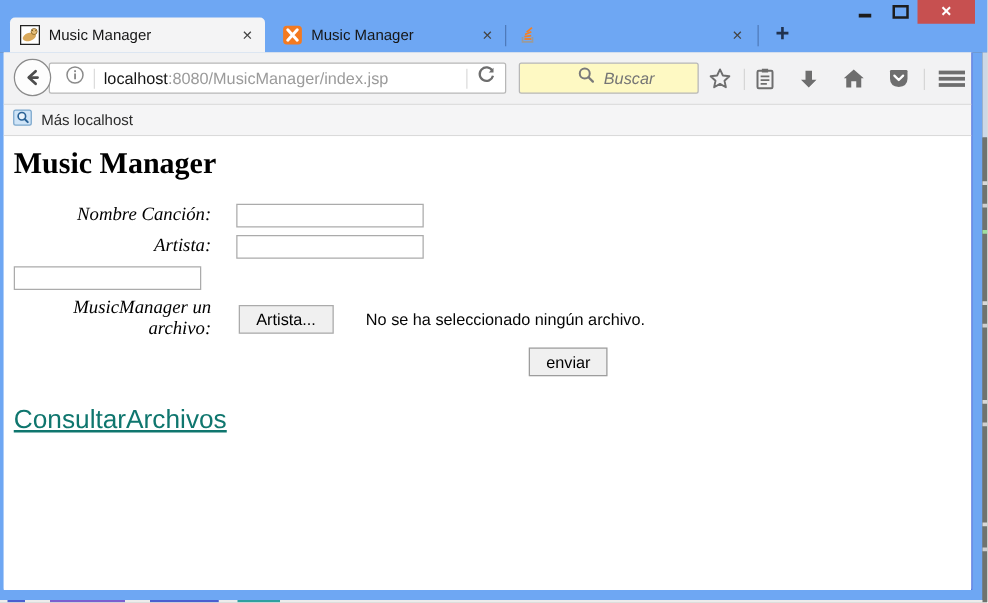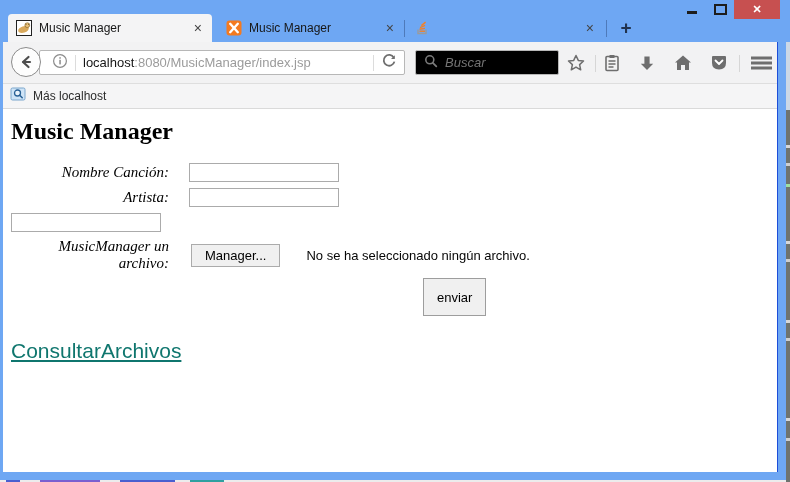--- a/index.html
+++ b/index.html
@@ -30,40 +30,40 @@
   
   .navbar{position:relative;width:100%;height:42px;background:#f2f2f3;border-bottom:1px solid #dedede;box-sizing:border-box;}
   .back-btn{position:absolute;left:8px;top:5px;width:30px;height:30px;border-radius:50%;background:#fdfdfd;border:1px solid #8b8b8b;box-sizing:border-box;display:flex;align-items:center;justify-content:center;z-index:2;}
   .urlbar{position:absolute;left:36px;top:8px;width:366px;height:25px;background:#fff;border:1px solid #b7b7b7;border-radius:2px;box-sizing:border-box;display:flex;align-items:center;z-index:1;}
   .urlbar .lead{margin-left:12px;}
   .vsep{width:1px;height:16px;background:#dcdcdc;margin:0 7px;}
   .url-text{font-size:13px;white-space:nowrap;overflow:hidden;}
   .url-host{color:#151515;}
   .url-path{color:#9b9b9b;}
   .url-spacer{flex:1;}
-  .searchbox{position:absolute;left:412px;top:8px;width:144px;height:25px;background:#000000;border:1px solid #b7b7b7;border-radius:2px;box-sizing:border-box;display:flex;align-items:center;}
+  .searchbox{position:absolute;left:412px;top:8px;width:144px;height:25px;background:#fef9c3;border:1px solid #b7b7b7;border-radius:2px;box-sizing:border-box;display:flex;align-items:center;padding-left:38px;}
   .searchbox input{border:none;outline:none;background:transparent;font-family:"Liberation Sans",sans-serif;font-style:italic;font-size:13px;color:#8a8a8a;width:100px;margin-left:5px;}
   .nav-ic{position:absolute;top:11px;width:20px;height:20px;}
   .nav-sep{position:absolute;top:13px;width:1px;height:17px;background:#d6d6d6;}
 
   
   .bookmarksbar{position:relative;width:100%;height:25px;background:#f5f5f6;border-bottom:1px solid #dadada;box-sizing:border-box;display:flex;align-items:center;padding-left:7px;}
   .bm-label{font-size:12px;color:#2b2b2b;margin-left:7px;}
 
   
   .content{position:relative;width:100%;height:362px;background:#fff;padding-left:8px;box-sizing:border-box;font-family:"Liberation Serif",serif;}
   .page-title{font-family:"Liberation Serif",serif;font-weight:bold;font-size:24px;color:#000;margin:0;padding-top:9px;}
   .form-area{margin-top:18px;}
   .frow{display:flex;align-items:center;margin-bottom:6px;gap:16px;}
   .flabel{width:158px;text-align:right;font-style:italic;font-size:15px;color:#000;padding-right:4px;flex:0 0 158px;}
   .frow input[type=text]{width:150px;height:19px;border:1px solid #ababab;box-sizing:border-box;font-size:13px;font-family:"Liberation Sans",sans-serif;padding:0 2px;}
   .browse-btn{margin-left:2px;height:23px;padding:0 13px;background:#f0f0f0;border:1px solid #ababab;font-family:"Liberation Sans",sans-serif;font-size:13px;color:#000;}
   .file-status{margin-left:10px;font-family:"Liberation Sans",sans-serif;font-size:13px;color:#060606;}
   .submit-row{margin-top:3px;}
-  .submit-btn{margin-left:412px;height:38px;padding:0 13px;background:#f0f0f0;border:1px solid #9d9d9d;font-family:"Liberation Sans",sans-serif;font-size:13px;color:#000;}
+  .submit-btn{margin-left:412px;height:23px;padding:0 13px;background:#f0f0f0;border:1px solid #9d9d9d;font-family:"Liberation Sans",sans-serif;font-size:13px;color:#000;}
   .link-row{margin-top:23px;}
   .consult-link{font-family:Liberation Sans, sans-serif;font-size:21px;color:#0f766e;text-decoration:underline;cursor:pointer;}
 
   
   .bg-right{position:absolute;left:786px;top:0;width:4px;height:482px;}
   .bg-right .seg{position:absolute;left:0;width:4px;}
   .bg-dash{position:absolute;left:0;width:4px;height:3px;}
   .bg-bottom{position:absolute;left:0;top:480px;width:786px;height:2px;background:#ececec;}
   .bb-dash{position:absolute;top:0;height:2px;}
 </style>
@@ -230,21 +230,21 @@
           </div>
           <div class="frow">
             <span class="flabel">Artista:</span>
             <input type="text" value="" style="">
           </div>
           <div class="frow">
             <input type="text" value="" style="">
           </div>
           <div class="frow">
             <span class="flabel">MusicManager un archivo:</span>
-            <button class="browse-btn">Manager...</button>
+            <button class="browse-btn">Artista...</button>
             <span class="file-status">No se ha seleccionado ningún archivo.</span>
           </div>
           <div class="submit-row">
             <button class="submit-btn">enviar</button>
           </div>
         </div>
 
         <div class="link-row">
           <a class="consult-link">ConsultarArchivos</a>
         </div>

